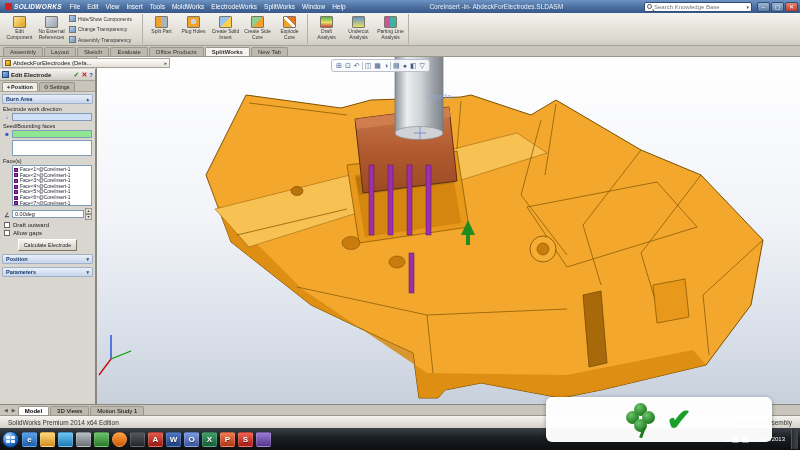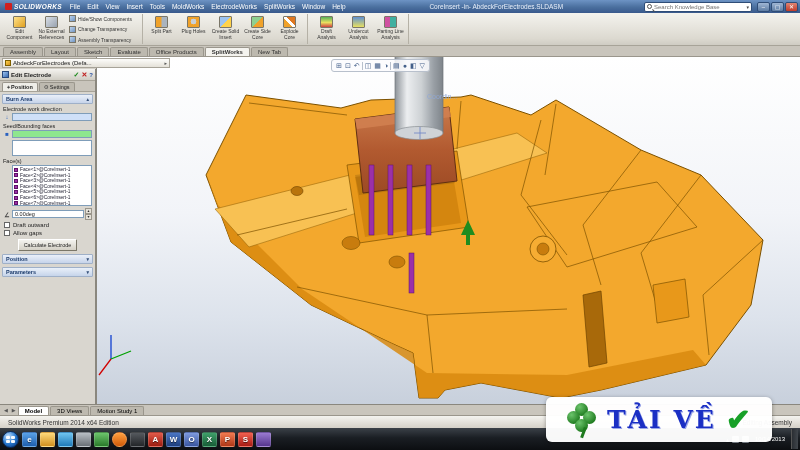--- a/index.html
+++ b/index.html
@@ -496,17 +496,16 @@
   </div>
 
   <div class="watermark">
     <div class="clover">
         <i></i>
         <i></i>
         <i></i>
         <i></i>
         <b></b>
       </div>
-    <span class="wm-text">TẢI VỀ</span>
     <span class="wm-check">✔</span>
   </div>
 
 </div>
 
 </body></html>

